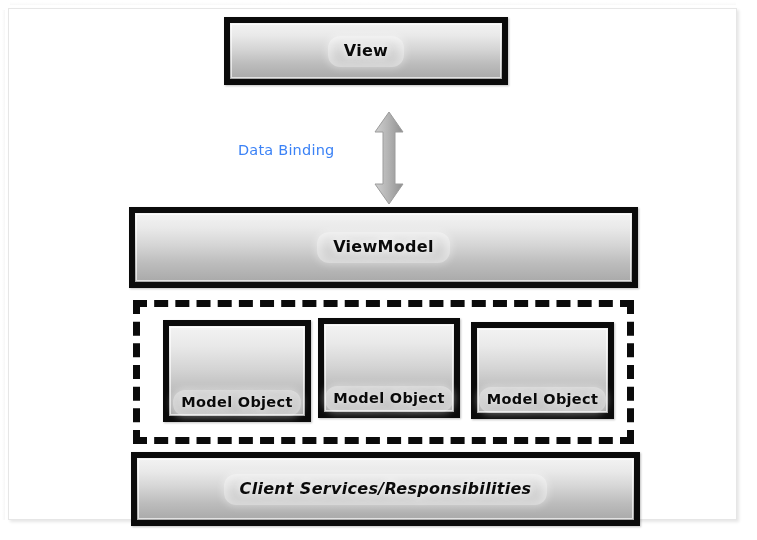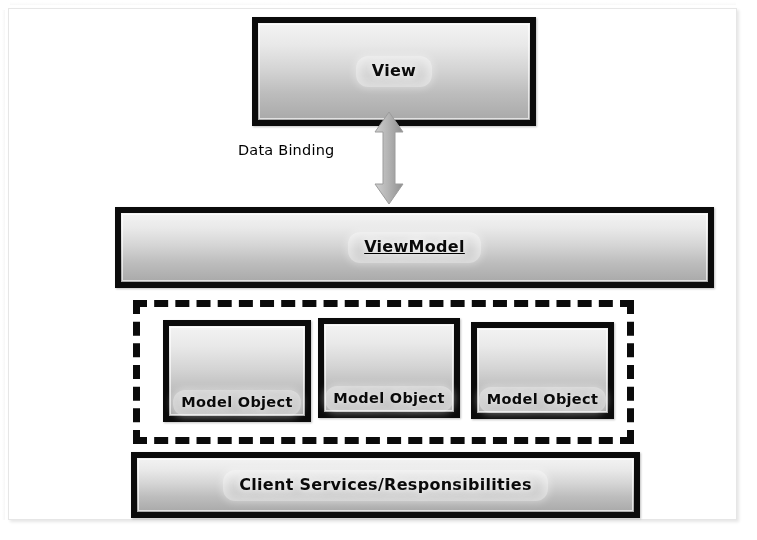--- a/index.html
+++ b/index.html
@@ -84,52 +84,51 @@
     text-shadow: 0 0 7px rgba(255,255,255,0.95),
                  0 0 14px rgba(255,255,255,0.85);
     box-shadow: 0 0 10px 5px rgba(255,255,255,0.45) inset,
                 0 0 7px 2px rgba(255,255,255,0.30);
     background: rgba(255,255,255,0.08);
     white-space: nowrap;
   }
 
   
   #view-box {
-    left: 252px;
+    left: 224px;
     top: 17px;
     width: 284px;
-    height: 109px;
+    height: 68px;
   }
   #view-box .capsule { font-size: 16px; }
 
   #arrow-wrap {
     position: absolute;
     left: 372px;
     top: 110px;
     width: 34px;
     height: 96px;
   }
   #binding-label {
     position: absolute;
     left: 238px;
     top: 142px;
     width: 140px;
     text-align: left;
     font-family: "DejaVu Sans", sans-serif;
     font-size: 14.5px;
-    color: #000000;
+    color: #3b82f6;
     letter-spacing: 0.2px;
   }
 
   #viewmodel-box {
-    left: 115px;
+    left: 129px;
     top: 207px;
-    width: 599px;
+    width: 509px;
     height: 81px;
-    text-decoration: underline;
   }
   #viewmodel-box .capsule { font-size: 16px; }
 
   
   #model-group {
     position: absolute;
     left: 133px;
     top: 300px;
     width: 501px;
     height: 144px;
@@ -145,21 +144,22 @@
   }
   #model-box-1 { left: 163px; }
   #model-box-2 { left: 318px; top: 318px; height: 100px; width: 142px; }
   #model-box-3 { left: 471px; top: 322px; height: 97px; width: 143px; }
   .model-box .capsule { font-size: 14.5px; padding: 4px 8px 6px 8px; }
 
   #client-box {
     left: 131px;
     top: 452px;
     width: 509px;
-    height: 66px;
+    height: 74px;
+    font-style: italic;
   }
   #client-box .capsule { font-size: 16px; }
 
   
   svg.arrow { display: block; }
 </style>
 </head>
 <body>
 
 <div id="canvas">

